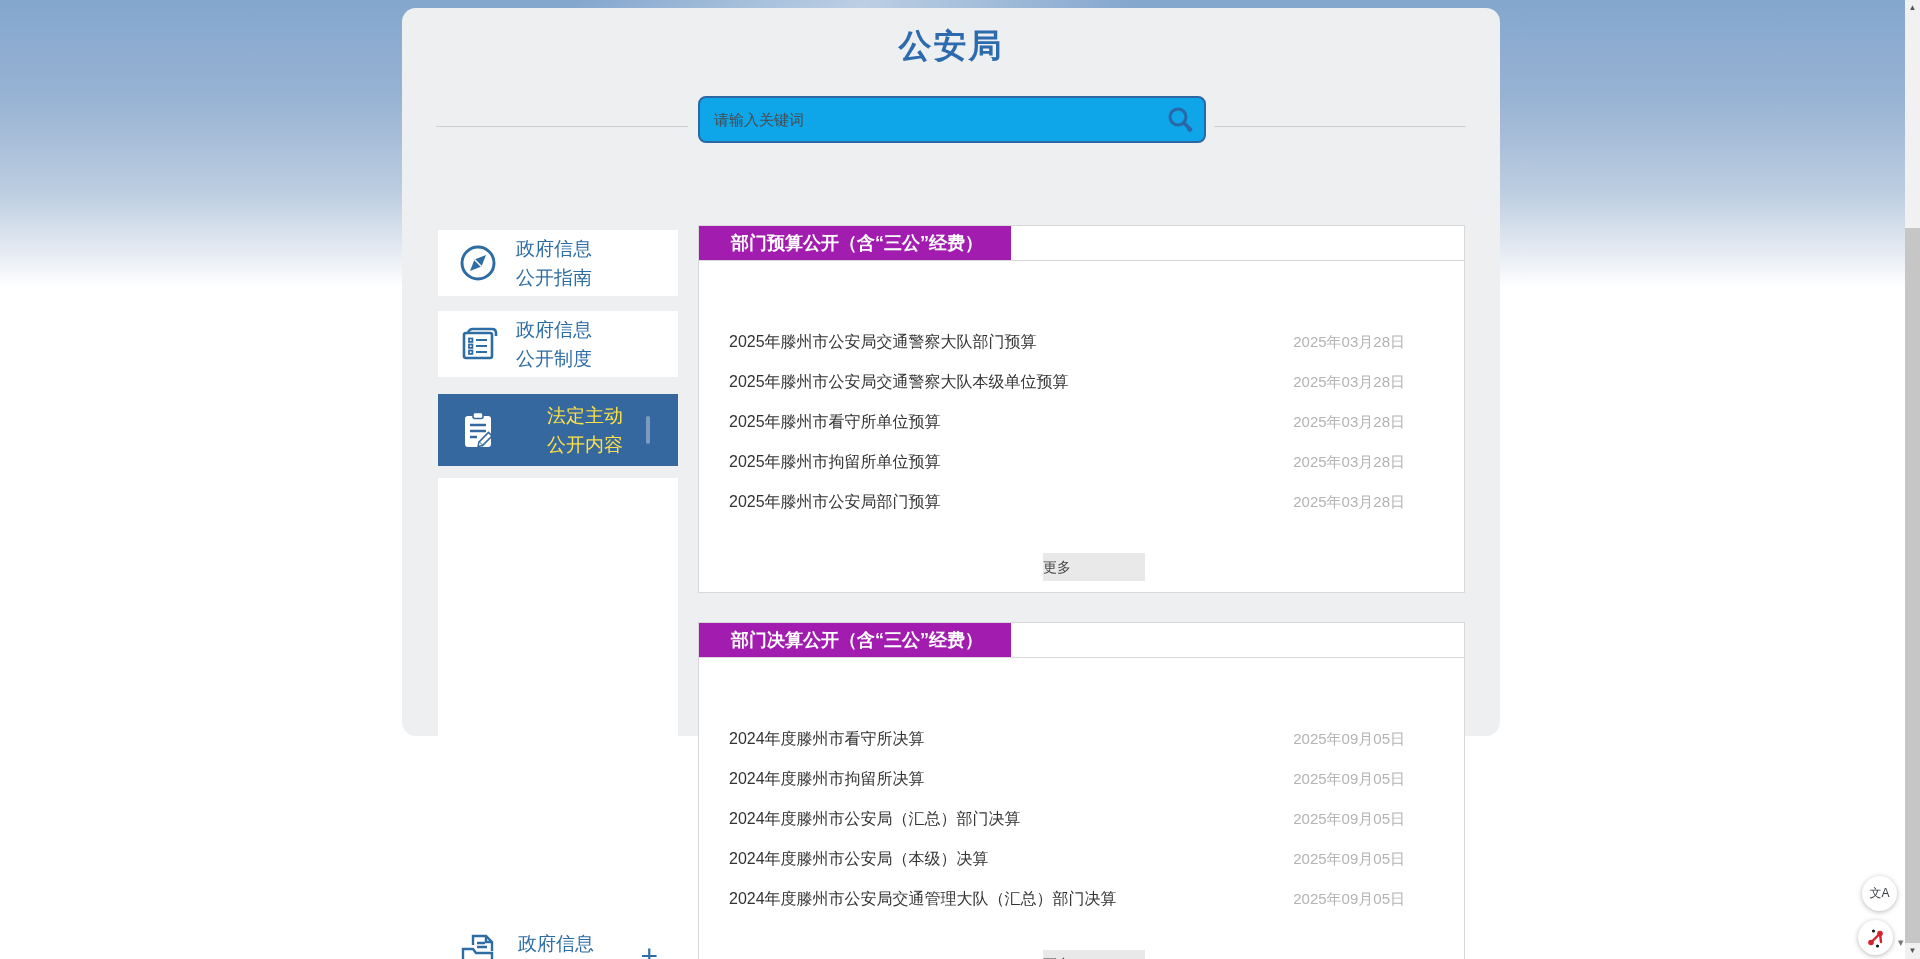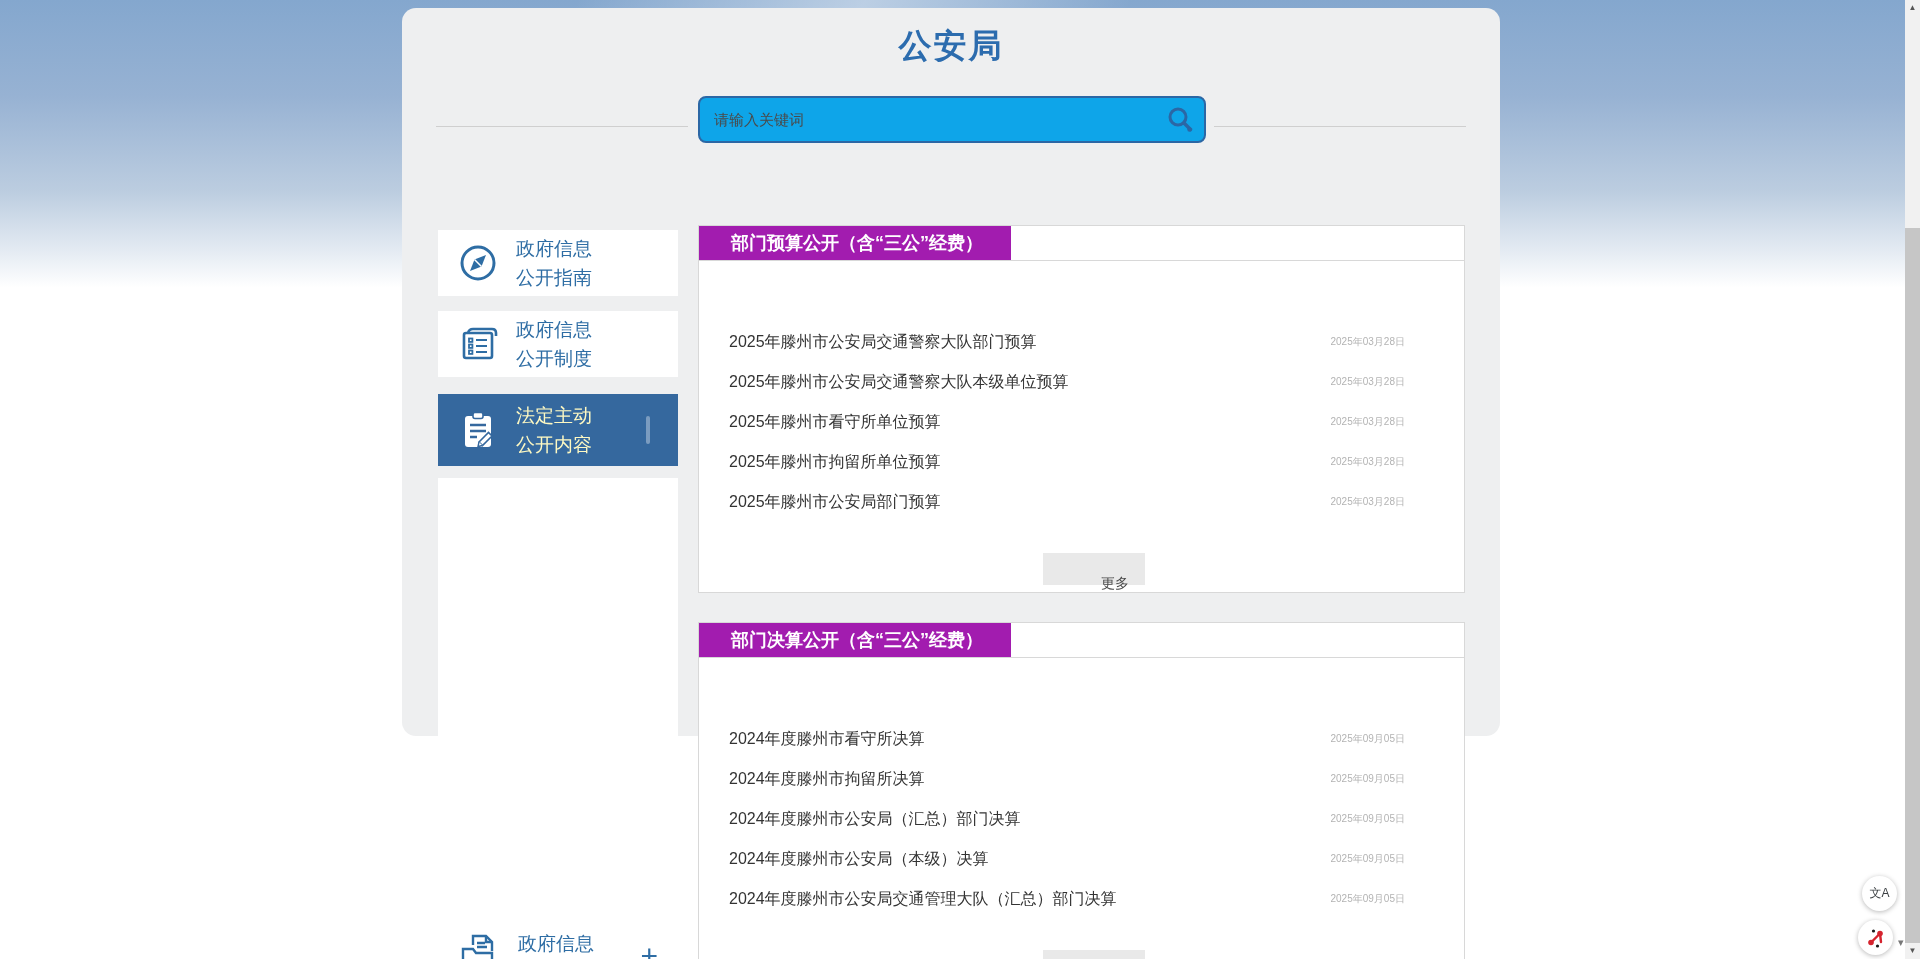--- a/index.html
+++ b/index.html
@@ -31,21 +31,21 @@
   .hr-left{left:34px;}
   .hr-right{left:812px;}
 
   
   .nav-card{position:absolute;left:36px;width:240px;background:#fff;box-sizing:border-box;
     display:flex;align-items:center;gap:16px;padding-left:18px;cursor:pointer;}
   .nav-card .txt{font-size:19px;line-height:29px;color:#2e6da4;}
   .nav-card.card1{top:222px;height:66px;}
   .nav-card.card2{top:303px;height:66px;}
   .nav-card.card3{top:386px;height:72px;background:#35689e;}
-  .nav-card.card3 .txt{color:#fef9c3;}
+  .nav-card.card3 .txt{color:#fde047;margin-left:31px;}
   .scroll-hint{position:absolute;right:28px;top:22px;width:4px;height:28px;border-radius:3px;
     background:rgba(255,255,255,.35);}
 
   
   .submenu{position:absolute;left:36px;top:470px;width:240px;height:424px;background:#fff;margin:0;padding:0;list-style:none;}
   .submenu li{position:absolute;left:0;width:240px;box-sizing:border-box;font-size:15px;line-height:20px;color:#333;cursor:pointer;}
   .lv1{padding-left:20px;}
   .mi-0{top:472px;}
 
   .annual-card{position:absolute;left:36px;top:911px;width:240px;height:88px;background:#fff;
@@ -59,24 +59,24 @@
   .panel1{top:217px;height:368px;}
   .panel2{top:614px;height:400px;}
   .panel-head{height:34px;border-bottom:1px solid #d8d8d8;position:relative;}
   .tab{position:absolute;left:0;top:0;width:312px;height:34px;background:#a21caf;
     color:#fff;font-size:18px;font-weight:bold;line-height:34px;padding-left:32px;
     box-sizing:border-box;cursor:pointer;white-space:nowrap;}
   .rows{padding-top:61px;}
   .row{height:40px;display:flex;align-items:center;justify-content:space-between;
     padding:0 59px 0 30px;text-align:center;}
   .row .title{font-size:16px;color:#333;cursor:pointer;white-space:nowrap;overflow:hidden;}
-  .row .date{font-size:10px;color:#b3b3b3;white-space:nowrap;margin-left:20px;}
+  .row .date{font-size:15px;color:#b3b3b3;white-space:nowrap;margin-left:20px;}
   .more-btn{display:block;margin:31px 0 0 344px;width:102px;height:28px;border:none;
-    background:#e9e9e9;color:#484848;font-size:14px;line-height:28px;text-align:right;
-    cursor:pointer;font-family:inherit;padding:16px;}
+    background:#e9e9e9;color:#484848;font-size:14px;line-height:28px;text-align:left;
+    cursor:pointer;font-family:inherit;padding:0;}
 
   
   .scrollbar{position:absolute;right:0;top:0;width:15px;height:959px;background:#f1f1f1;}
   .sb-arrow{position:absolute;left:0;width:15px;height:16px;color:#555;font-size:8px;
     text-align:center;line-height:16px;cursor:pointer;}
   .sb-up{top:0;} .sb-down{bottom:0;}
   .sb-thumb{position:absolute;left:0;top:228px;width:15px;height:715px;background:#c6c6c6;cursor:pointer;}
 
   
   .fab{position:absolute;width:35px;height:35px;border-radius:50%;background:#fff;

